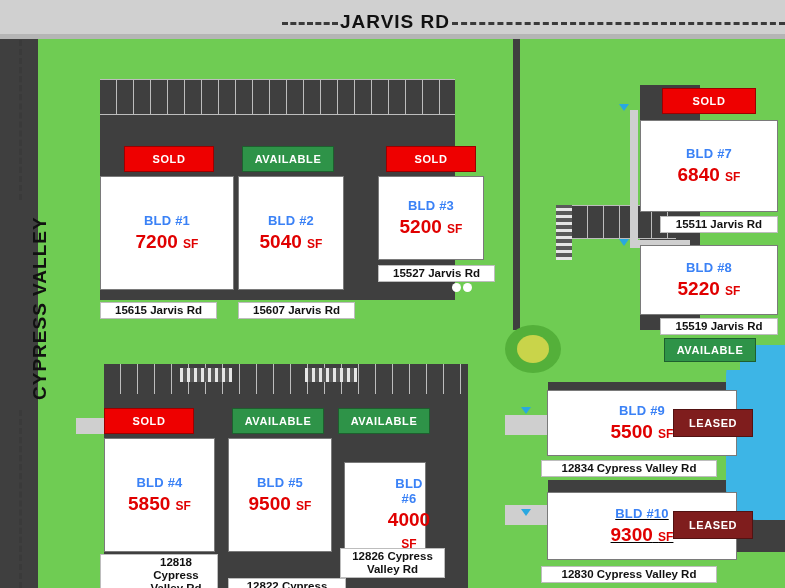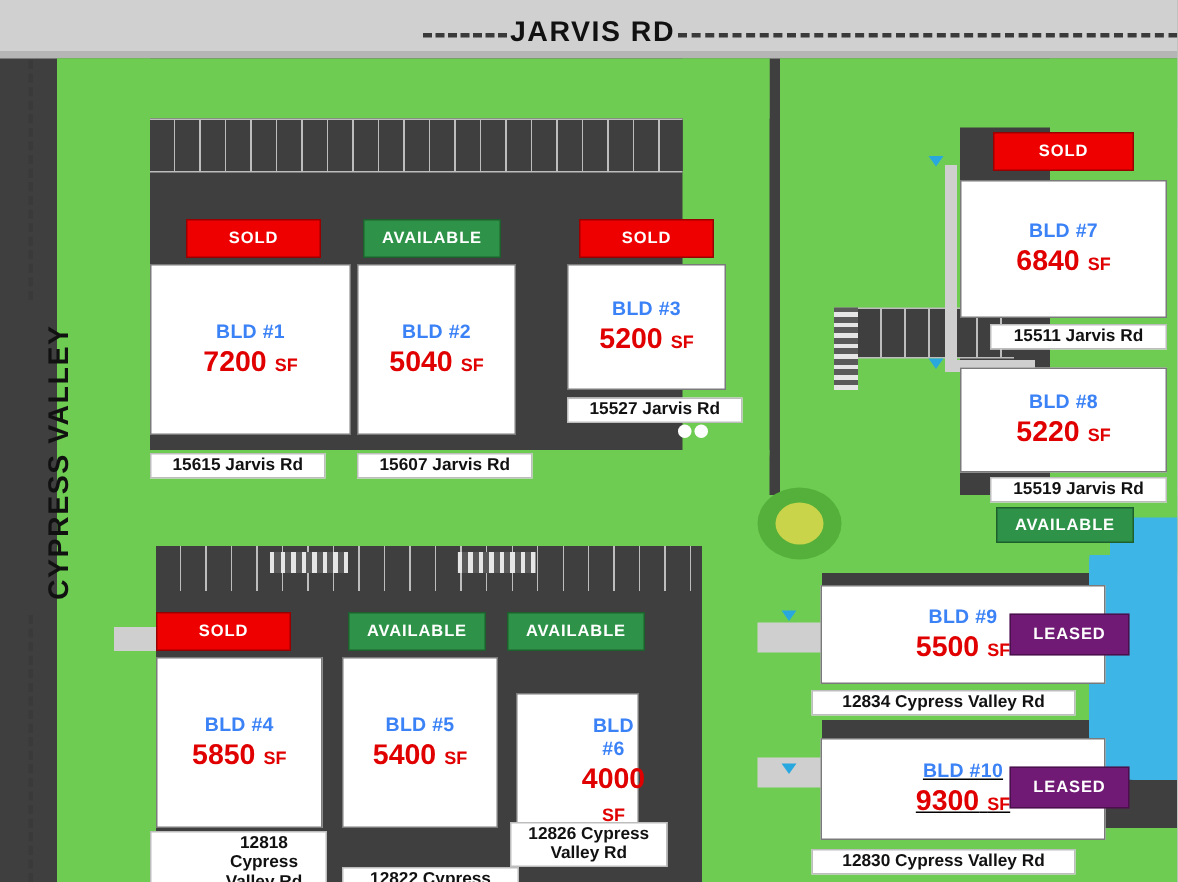--- a/index.html
+++ b/index.html
@@ -77,21 +77,21 @@
     align-items: center;
     justify-content: center;
     color: #ffffff;
     font-weight: bold;
     font-size: 11px;
     letter-spacing: .6px;
     border: 1px solid rgba(0,0,0,.35);
   }
   .tag.sold { background: #ee0000; }
   .tag.available { background: #2e9348; }
-  .tag.leased { background: #701a75; }
+  .tag.leased { background: #7f1d1d; }
 
   
   .addr {
     position: absolute;
     background: #ffffff;
     color: #111111;
     font-size: 11.5px;
     font-weight: bold;
     text-align: center;
     line-height: 1.15;
@@ -253,21 +253,21 @@
   <div class="tag sold" style="left:104px;top:408px;width:90px;height:26px;">SOLD</div>
   <div class="bld" style="left:104px;top:438px;width:111px;height:114px;">
     <span class="name">BLD #4</span>
     <span class="sf"><span>5850</span> <span class="unit">SF</span></span>
   </div>
   <div class="addr" style="left:100px;top:554px;width:118px;padding-left:37px;">12818 Cypress Valley Rd</div>
 
   <div class="tag available" style="left:232px;top:408px;width:92px;height:26px;">AVAILABLE</div>
   <div class="bld" style="left:228px;top:438px;width:104px;height:114px;">
     <span class="name">BLD #5</span>
-    <span class="sf"><span>5400</span> <span class="unit">SF</span></span>
+    <span class="sf"><span>9500</span> <span class="unit">SF</span></span>
   </div>
   <div class="addr" style="left:228px;top:578px;width:118px;">12822 Cypress Valley Rd</div>
 
   <div class="tag available" style="left:338px;top:408px;width:92px;height:26px;">AVAILABLE</div>
   <div class="bld" style="left:344px;top:462px;width:82px;height:106px;padding-left:48px;">
     <span class="name">BLD #6</span>
     <span class="sf"><span>4000</span> <span class="unit">SF</span></span>
   </div>
   <div class="addr" style="left:340px;top:548px;width:105px;">12826 Cypress Valley Rd</div>
 

